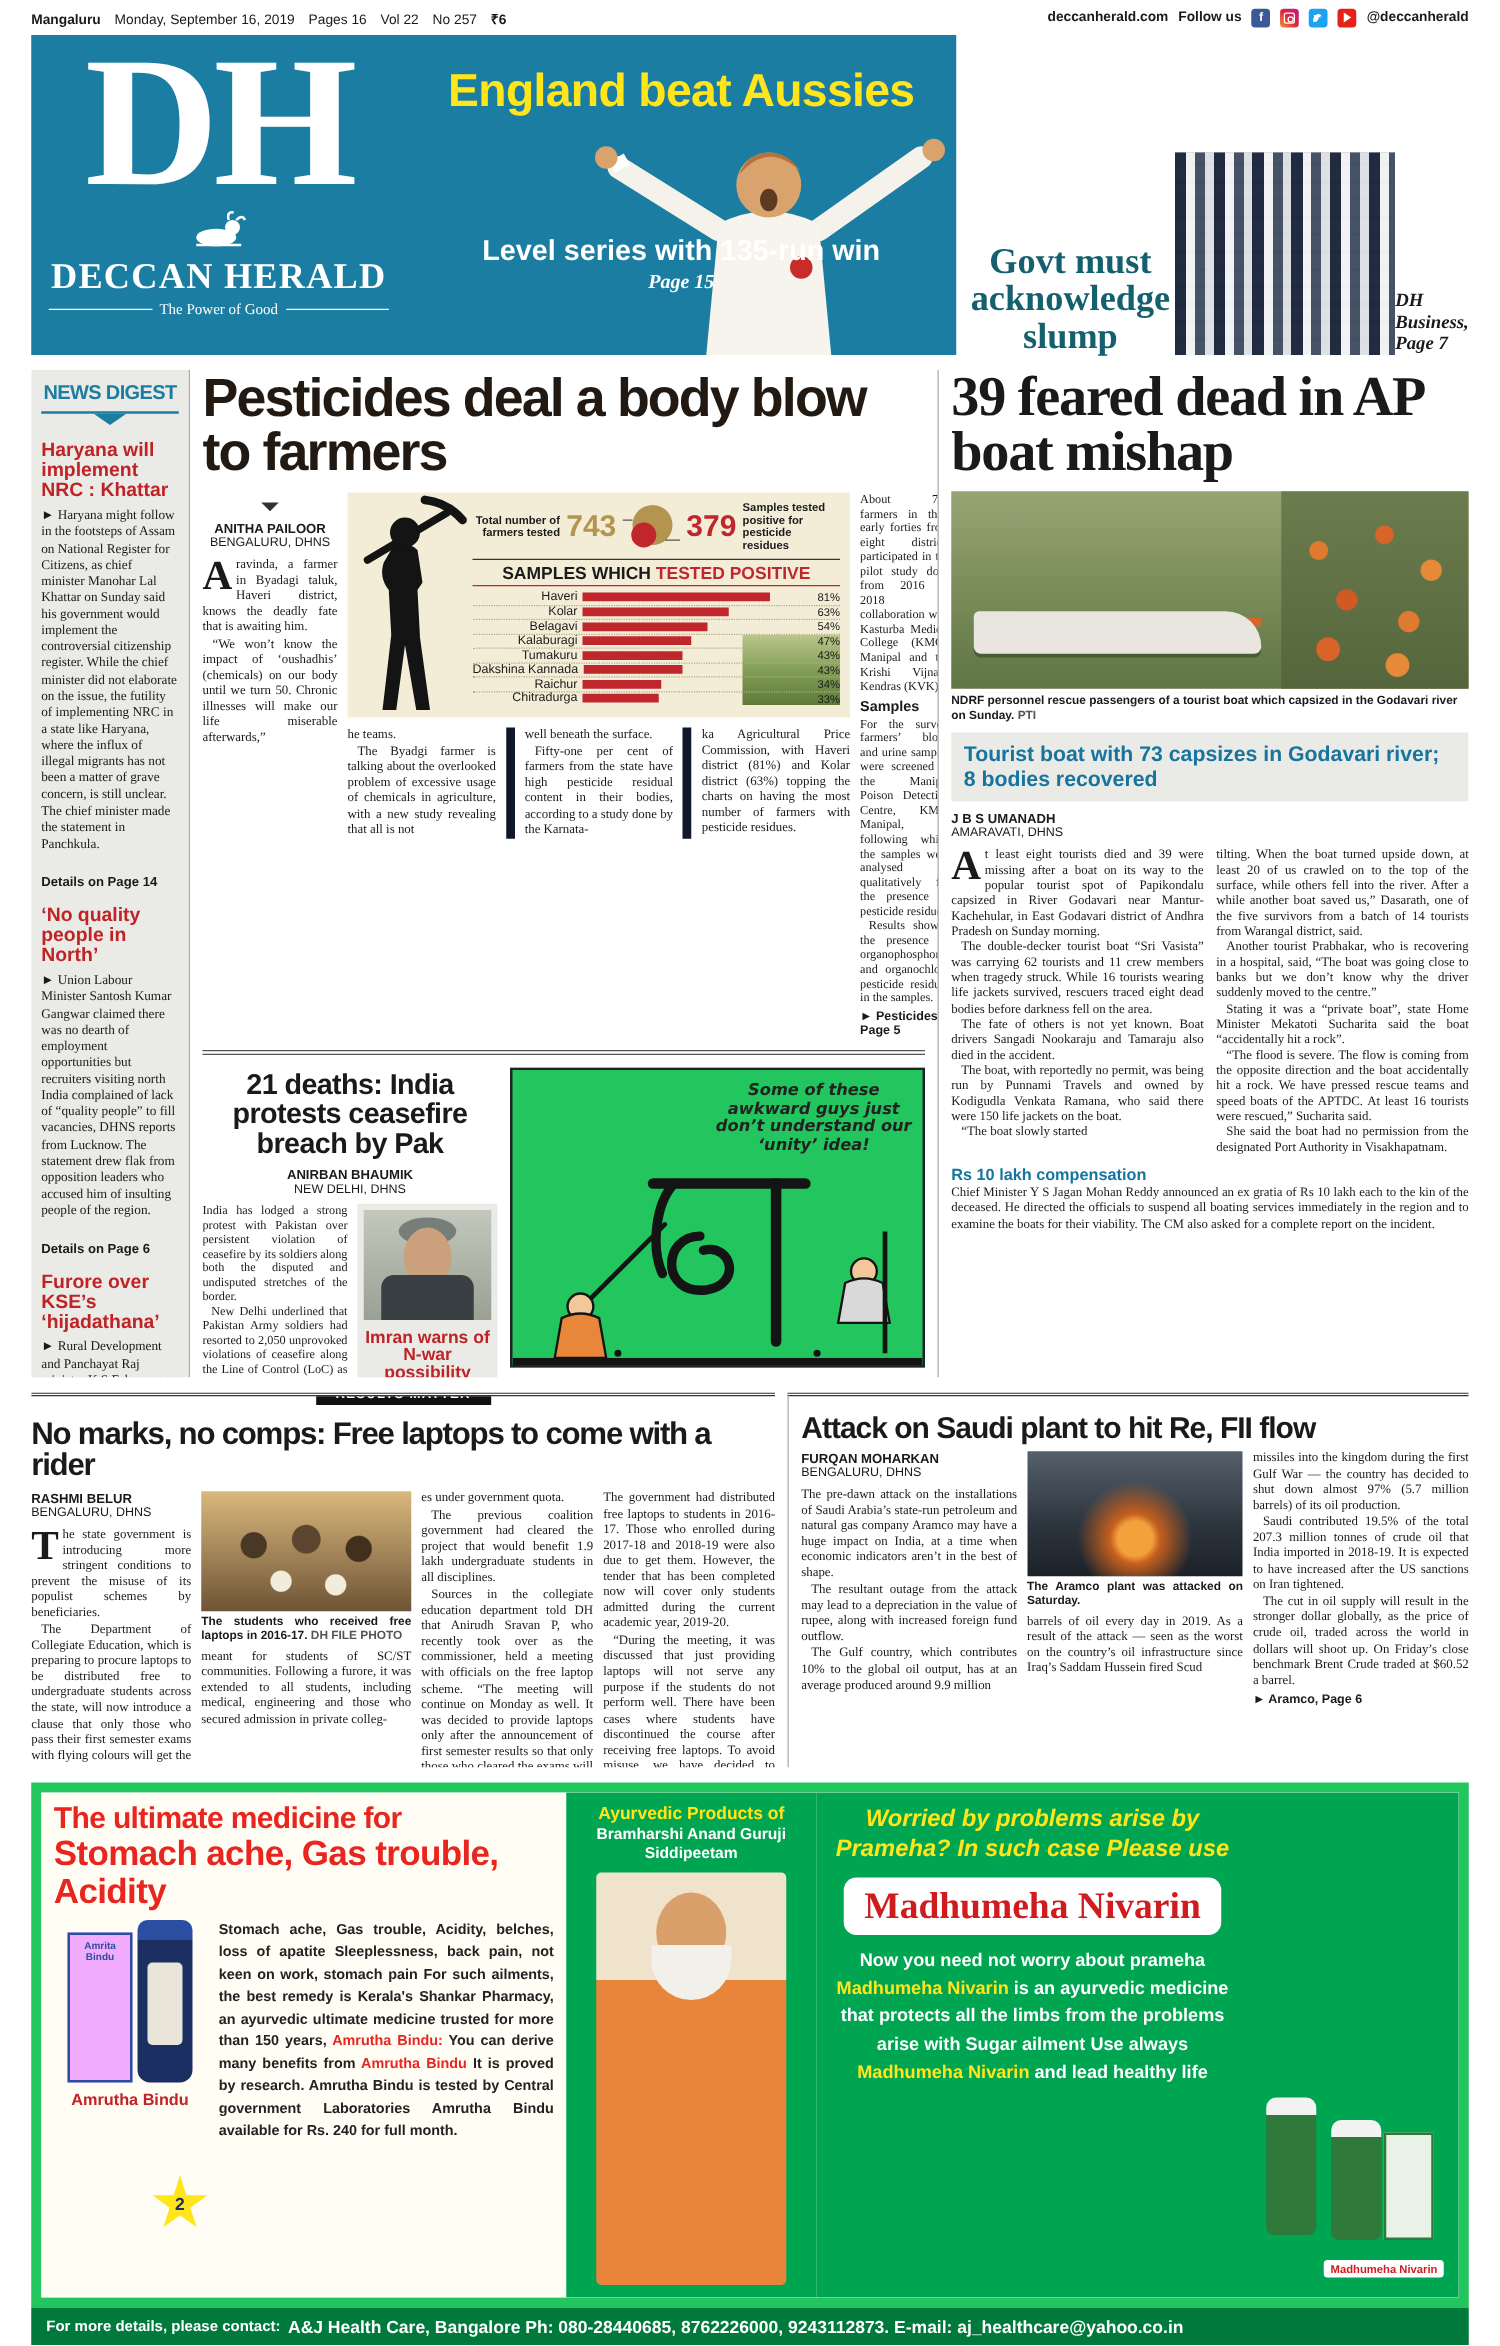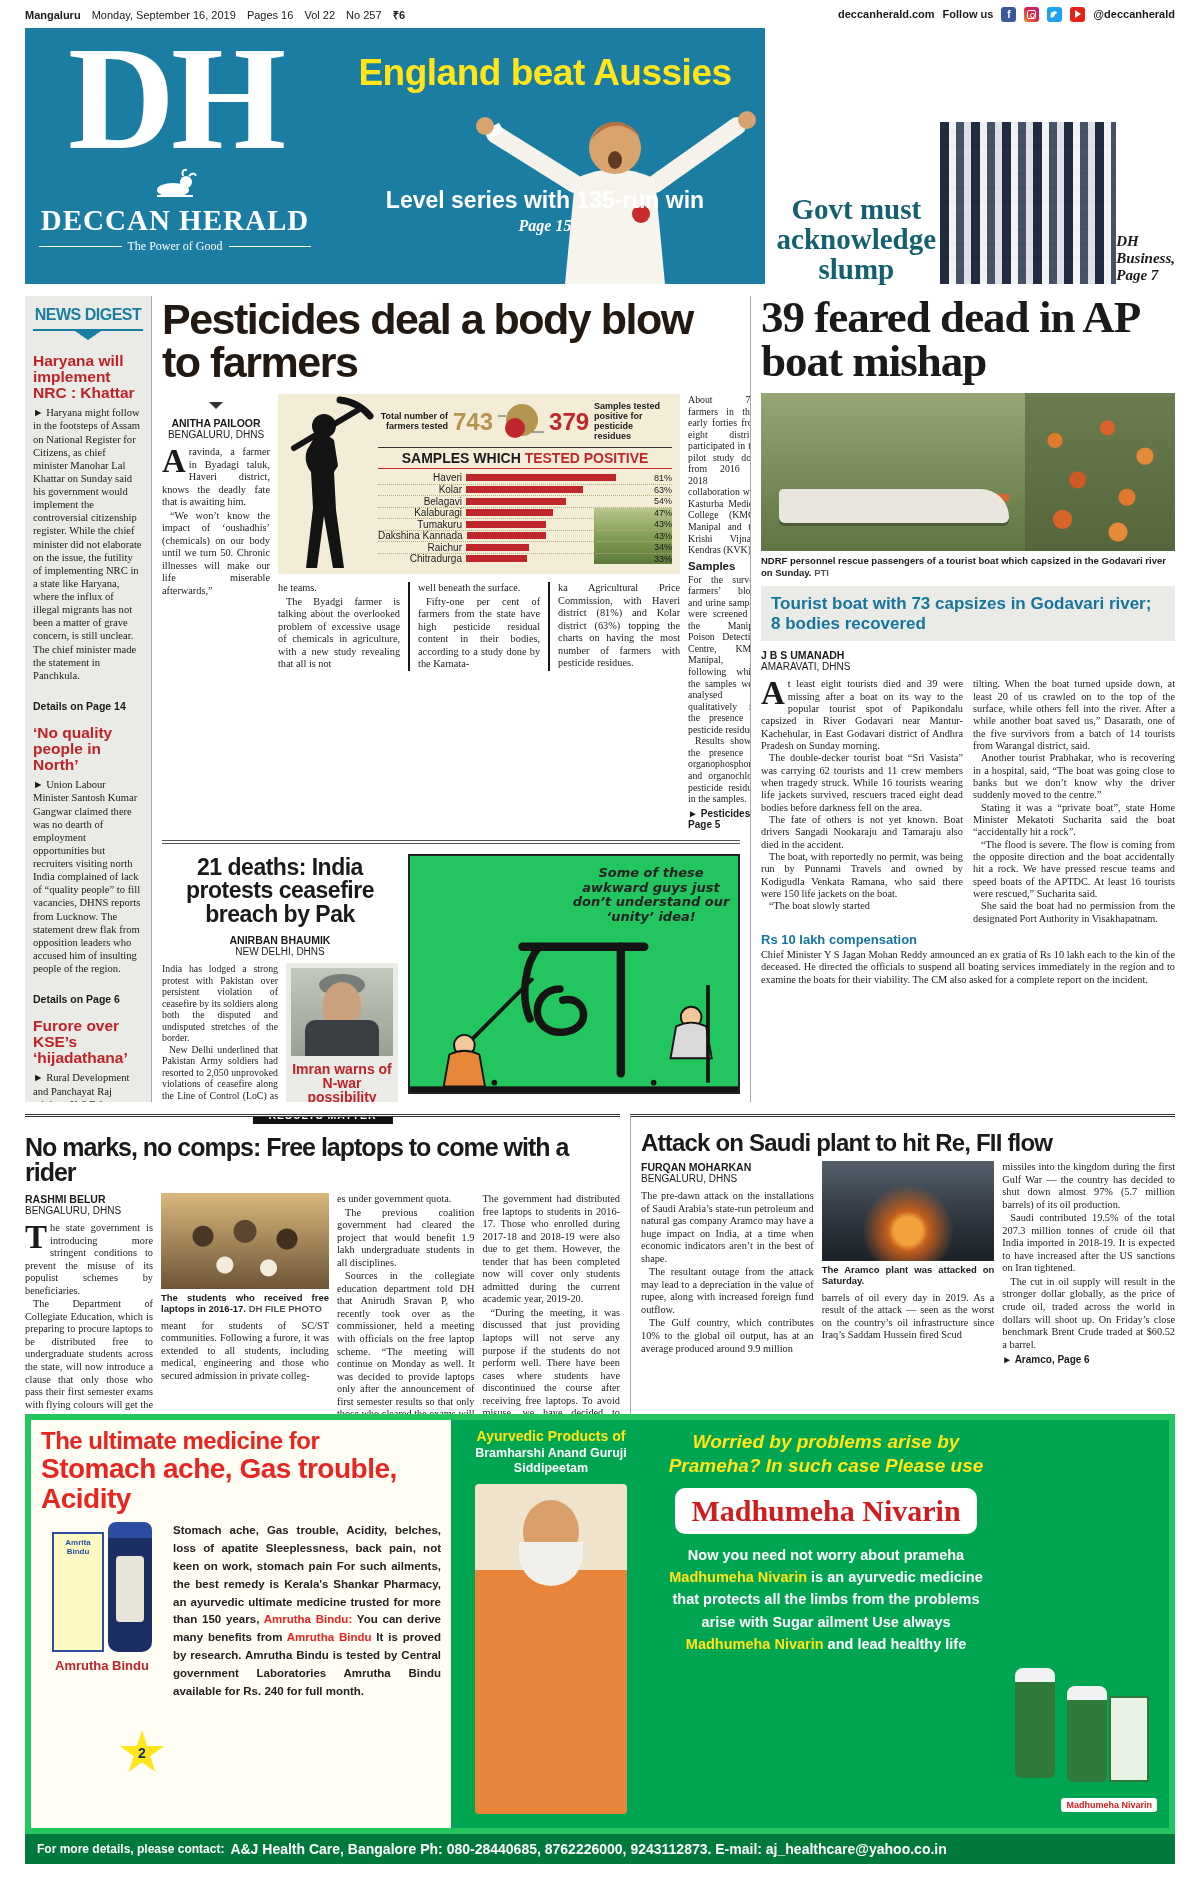--- a/index.html
+++ b/index.html
@@ -67,21 +67,21 @@
   .bars{margin-left:92px;position:relative}
   .farm-photo{position:absolute;right:0;bottom:0;width:78px;height:56px;background:linear-gradient(180deg,#b8c78a 0%,#7e9b52 55%,#5e7a3a 100%);z-index:0}
   .bar-row{display:flex;align-items:center;font:10px "Liberation Sans",sans-serif;height:11.5px;position:relative;z-index:1}
   .bar-row+.bar-row{border-top:1px dotted #b6aa85}
   .bar-label{flex:0 0 88px;text-align:right;padding-right:4px;white-space:nowrap}
   .bar-track{flex:1;height:7px}
   .bar{display:block;height:7px;background:#c0272d}
   .bar-val{padding-left:3px;font-size:9px}
   .pest-cols{display:flex;gap:8px;margin-top:8px}
   .pest-cols .col{flex:1}
-  .pest-cols .col+.col{border-left:2px solid #0f172a;padding-left:8px}
+  .pest-cols .col+.col{border-left:7px solid #0f172a;padding-left:8px}
   .pest-side{flex:1;font-size:9.8px;line-height:1.18;text-align:justify}
   .pest-side p+p{text-indent:7px}
   .side-subhead{font:700 11.5px "Liberation Sans",sans-serif;margin:4px 0 2px}
   .more-ref{font:700 10px "Liberation Sans",sans-serif;margin-top:3px;text-align:left}
   .hrd{border-top:1px solid #555;border-bottom:1px solid #555;height:4px;margin:10px 0}
   
   .mid-row{display:flex;gap:10px}
   .d21{flex:0 0 236px}
   .d21 h2{font:800 23px/1.02 "Liberation Sans",sans-serif;letter-spacing:-.5px;text-align:center;margin:2px 0 8px}
   .d21-body{display:flex;gap:8px}
@@ -127,27 +127,27 @@
   .lap-photo{height:96px;background:linear-gradient(180deg,#d9b87c 0%,#9a7a4e 60%,#6e5436 100%);background-image:radial-gradient(circle at 25% 45%,#4a3826 0 10px,transparent 11px),radial-gradient(circle at 50% 40%,#5d4630 0 11px,transparent 12px),radial-gradient(circle at 75% 48%,#42301f 0 10px,transparent 11px),radial-gradient(circle at 38% 75%,#f2ecdc 0 8px,transparent 9px),radial-gradient(circle at 64% 78%,#f2ecdc 0 8px,transparent 9px),linear-gradient(180deg,#d9b87c,#6e5436)}
   .lap-cap{font:700 9.5px/1.2 "Liberation Sans",sans-serif;margin:3px 0 5px}
   .lap-cap .credit{color:#555;font-weight:700}
   
   .saudi{flex:1;border-top:3px double #333;padding:14px 0 0 10px;margin-left:10px;border-left:1px solid #aaa;overflow:hidden}
   .saudi h2{font:800 24px/1 "Liberation Sans",sans-serif;letter-spacing:-.8px;margin:0 0 6px}
   .saudi-cols{display:flex;gap:8px}
   .saudi-cols .sc{flex:1}
   .aramco-photo{height:100px;background:radial-gradient(circle at 50% 70%,#f2a13c 0 14px,#c65f1e 20px,rgba(0,0,0,0) 46px),linear-gradient(180deg,#55606c 0%,#2c343d 60%,#1b2128 100%)}
   
-  .ads{height:420px;border:6px solid #22c55e;display:flex;overflow:hidden}
+  .ads{margin-top:12px;height:420px;border:8px solid #22c55e;display:flex;overflow:hidden}
   .ad-left{flex:0 0 420px;background:#fffdf4;padding:8px 10px;display:flex;flex-direction:column}
   .ad-left h3{color:#e8251f;font:800 24px/1.08 "Liberation Sans",sans-serif;letter-spacing:-.5px}
   .ad-left h3 .l2{font-size:28px}
   .ad-left-row{display:flex;gap:10px;margin-top:8px;flex:1}
   .ad-prod{flex:0 0 122px;position:relative;text-align:center}
-  .prod-box{width:52px;height:120px;background:#fef9c3;border:2px solid #2b4ea2;display:inline-block;vertical-align:bottom;font:700 8px "Liberation Sans",sans-serif;color:#2b4ea2;padding-top:4px}
+  .prod-box{width:52px;height:120px;background:#f0abfc;border:2px solid #2b4ea2;display:inline-block;vertical-align:bottom;font:700 8px "Liberation Sans",sans-serif;color:#2b4ea2;padding-top:4px}
   .prod-bottle{display:inline-block;vertical-align:bottom;margin-left:4px;width:44px;height:130px;background:linear-gradient(180deg,#2b4ea2 0 16px,#1b2f63 16px 100%);border-radius:8px 8px 10px 10px;position:relative}
   .prod-bottle::after{content:"";position:absolute;left:8px;top:34px;width:28px;height:66px;background:#e8e4d8;border-radius:4px}
   .starburst{position:absolute;right:-2px;bottom:44px;width:46px;height:46px;background:#ffe51a;clip-path:polygon(50% 0,61% 35%,98% 35%,68% 57%,79% 91%,50% 70%,21% 91%,32% 57%,2% 35%,39% 35%);display:flex;align-items:center;justify-content:center;font:800 14px "Liberation Sans",sans-serif;color:#1b2f63}
   .ad-prod-label{color:#bf2326;font:800 13px "Liberation Sans",sans-serif;margin-top:6px}
   .ad-body{flex:1;font:700 11.5px/1.55 "Liberation Sans",sans-serif;color:#222;text-align:justify}
   .ad-body .red{color:#e8251f}
   .ad-center{flex:0 0 200px;background:#00a551;color:#fff;text-align:center;padding:8px 6px}
   .ad-center .l1{color:#ffe51a;font:800 14px "Liberation Sans",sans-serif}
   .ad-center .l2{font:700 12.5px/1.2 "Liberation Sans",sans-serif;margin-top:2px}
   .guru{width:152px;height:330px;margin:8px auto 0 auto;background:linear-gradient(180deg,#efe3cc 0 26%,#e8853a 26% 100%);position:relative;border-radius:4px}

